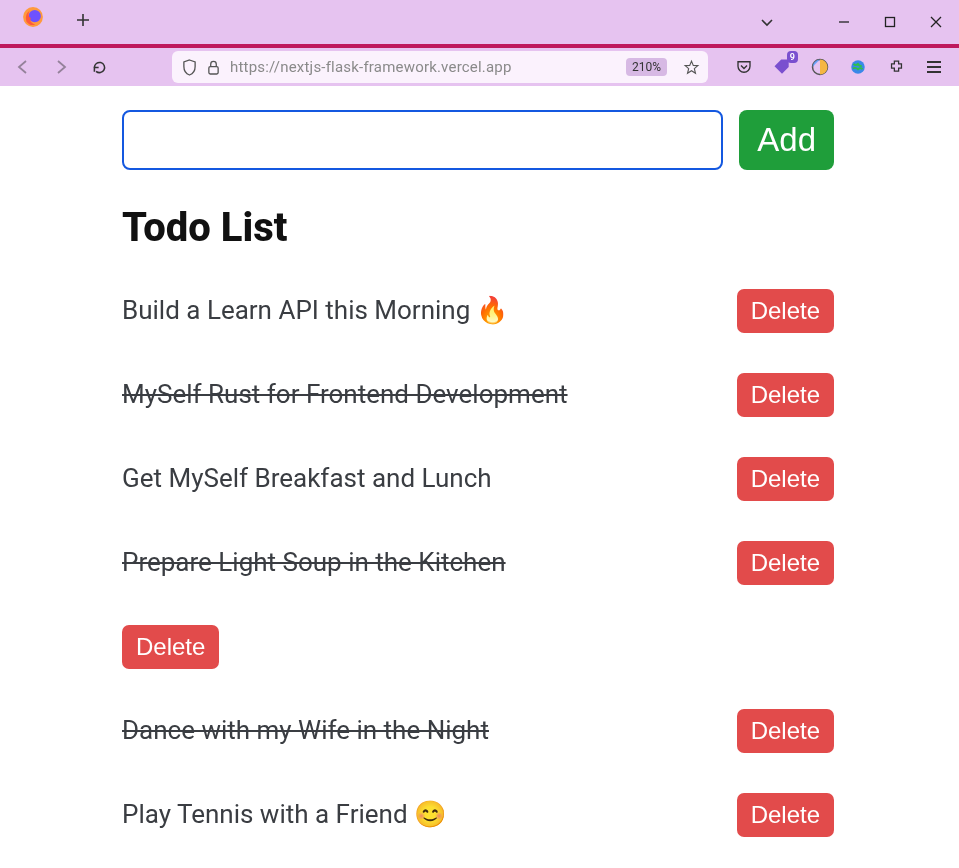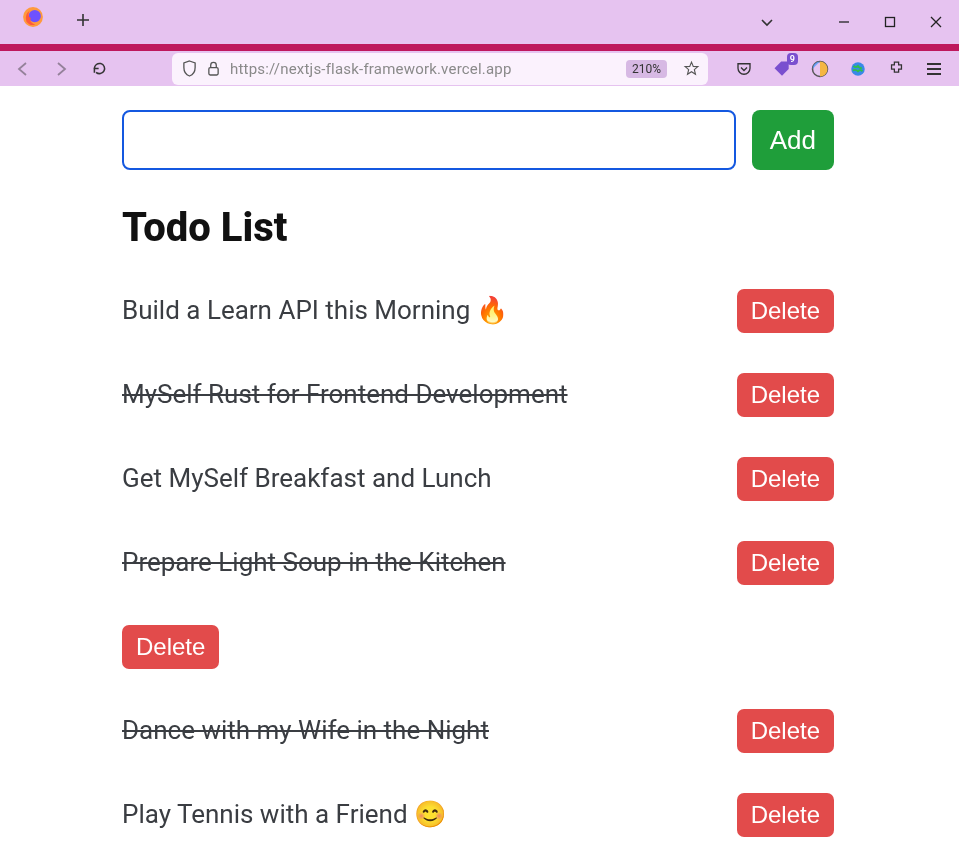--- a/index.html
+++ b/index.html
@@ -59,21 +59,21 @@
   .win-btn {
     width:46px;height:44px;display:flex;align-items:center;justify-content:center;color:#222;
   }
 
   .toolbar {
     height: 42px;
     background: #e6c3f0;
     display:flex; align-items:center;
     padding: 0 6px;
     gap: 4px;
-    border-top: 7px solid #be185d;
+    border-top: 4px solid #be185d;
   }
   .toolbar .nav-btn {
     width:34px;height:34px;display:flex;align-items:center;justify-content:center;color:#444;border-radius:4px;
   }
   .toolbar .nav-btn.disabled{opacity:.45;}
   .toolbar-spacer{width:48px;}
   .urlbar {
     flex:0 0 536px;
     height:32px;background:#fbf2fd;border-radius:6px;
     display:flex;align-items:center;padding:0 6px 0 10px;gap:10px;
@@ -105,21 +105,21 @@
   }
   .form-row{
     display:flex;align-items:stretch;gap:16px;
   }
   .todo-input{
     flex:1;height:60px;border:2px solid #1458e0;border-radius:8px;
     font-size:22px;padding:0 14px;outline:none;
   }
   .add-btn{
     background:#1f9e3a;color:#fff;border:none;border-radius:8px;
-    padding:0 18px;font-size:26px;font-weight:400;cursor:pointer;
+    padding:0 18px;font-size:33px;font-weight:400;cursor:pointer;
   }
   h1.heading{
     font-size:40px;font-weight:800;color:#111;margin:34px 0 38px 0;
   }
   .todo-list{display:flex;flex-direction:column;gap:40px;}
   .todo-item{
     display:flex;align-items:center;justify-content:space-between;gap:20px;
   }
   .todo-text{
     font-size:26px;color:#3a3d42;flex:1;cursor:pointer;line-height:1.2;

